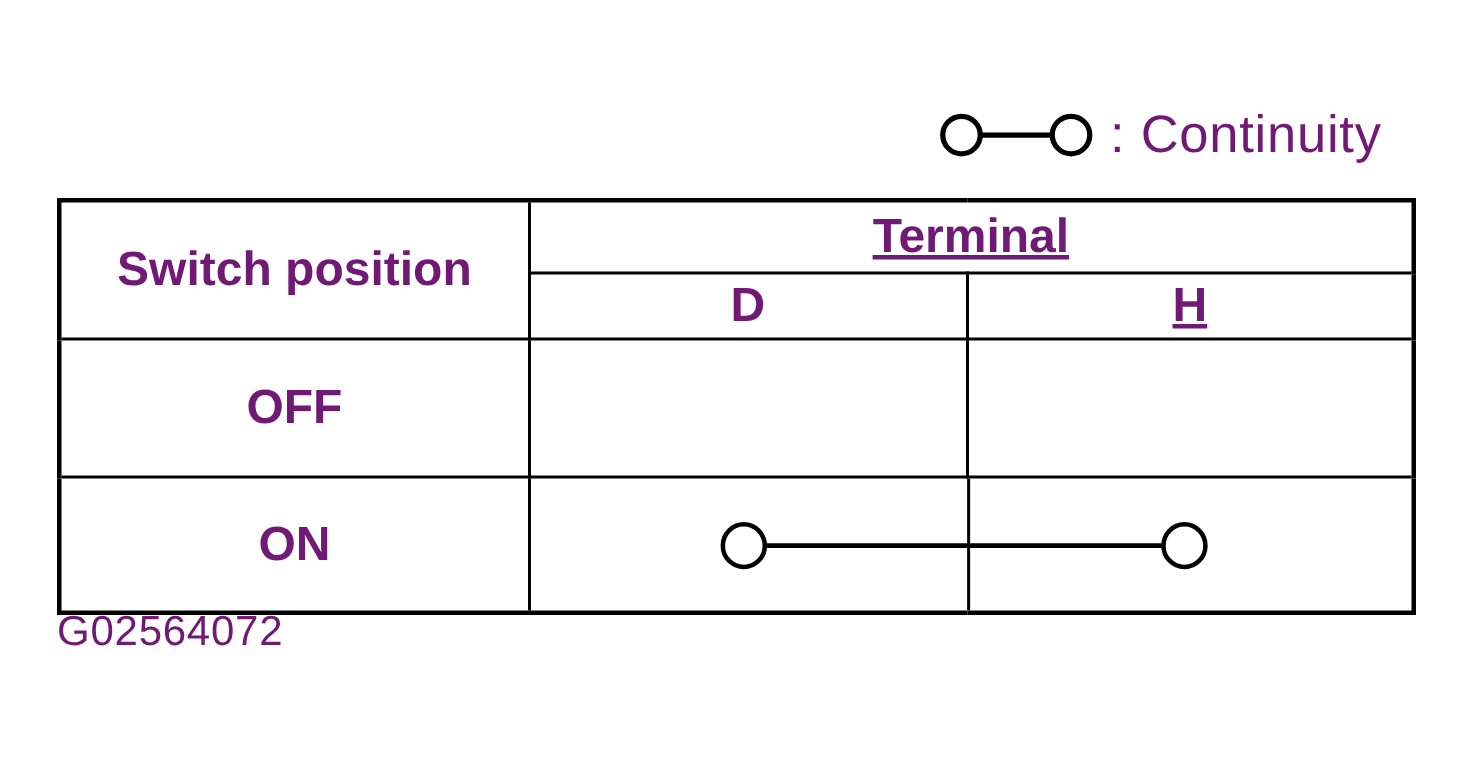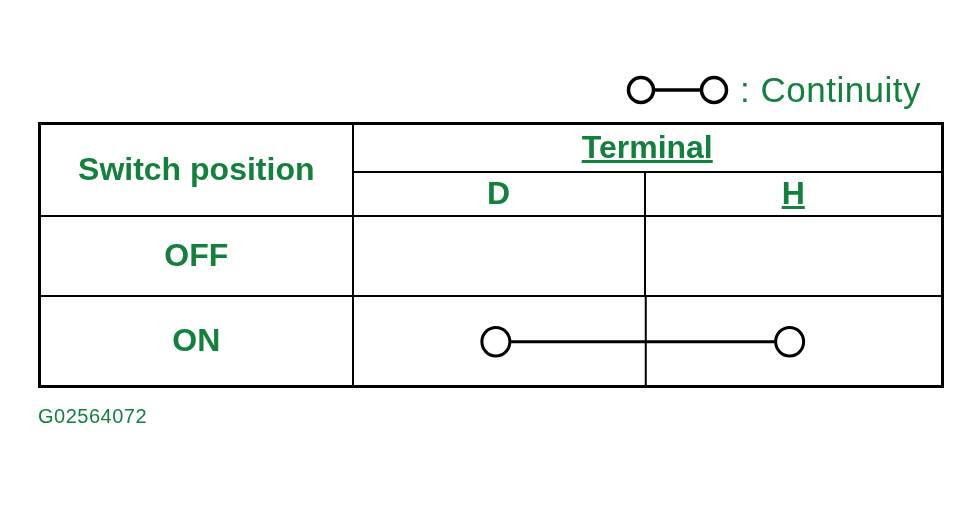--- a/index.html
+++ b/index.html
@@ -6,21 +6,21 @@
     margin: 0;
     padding: 0;
     background: #ffffff;
   }
   .canvas {
     position: relative;
     width: 978px;
     height: 506px;
     background: #ffffff;
     font-family: "Liberation Sans", sans-serif;
-    color: #15803d;
+    color: #701a75;
     overflow: hidden;
   }
 
   
   .legend {
     position: absolute;
     left: 626px;
     top: 68px;
     height: 44px;
     display: flex;
@@ -32,21 +32,21 @@
     font-size: 35px;
     font-weight: 400;
     letter-spacing: 0.5px;
     white-space: pre;
   }
 
   
   .cont-table {
     position: absolute;
     left: 38px;
-    top: 122px;
+    top: 132px;
     width: 903px;
     height: 263px;
     border-collapse: collapse;
     table-layout: fixed;
     border-radius: 20px;
   }
   .cont-table td {
     border: 2px solid #000000;
     text-align: center;
     vertical-align: middle;
@@ -56,32 +56,32 @@
     overflow: hidden;
   }
   .cont-table { border: 3px solid #000000; }
   .cont-table td.outerL { border-left-width: 3px; }
   .cont-table td.outerR { border-right-width: 3px; text-decoration: underline; }
   .cont-table td.outerT { border-top-width: 3px; }
   .cont-table td.outerB { border-bottom-width: 3px; }
 
   .row-terminal { height: 48px; }
   .row-dh       { height: 44px; }
-  .row-off      { height: 80px; }
+  .row-off      { height: 92px; }
   .row-on       { height: 91px; }
 
   .symbol-cell { position: relative; }
   .symbol-cell svg { display: block; width: 100%; height: 100%; }
 
   
   .figure-id {
     position: absolute;
     left: 38px;
     top: 405px;
-    font-size: 20px;
+    font-size: 28px;
     font-weight: 400;
     letter-spacing: 0.5px;
   }
 </style>
 </head>
 <body>
 
 <div class="canvas">
 
   <div class="legend">

